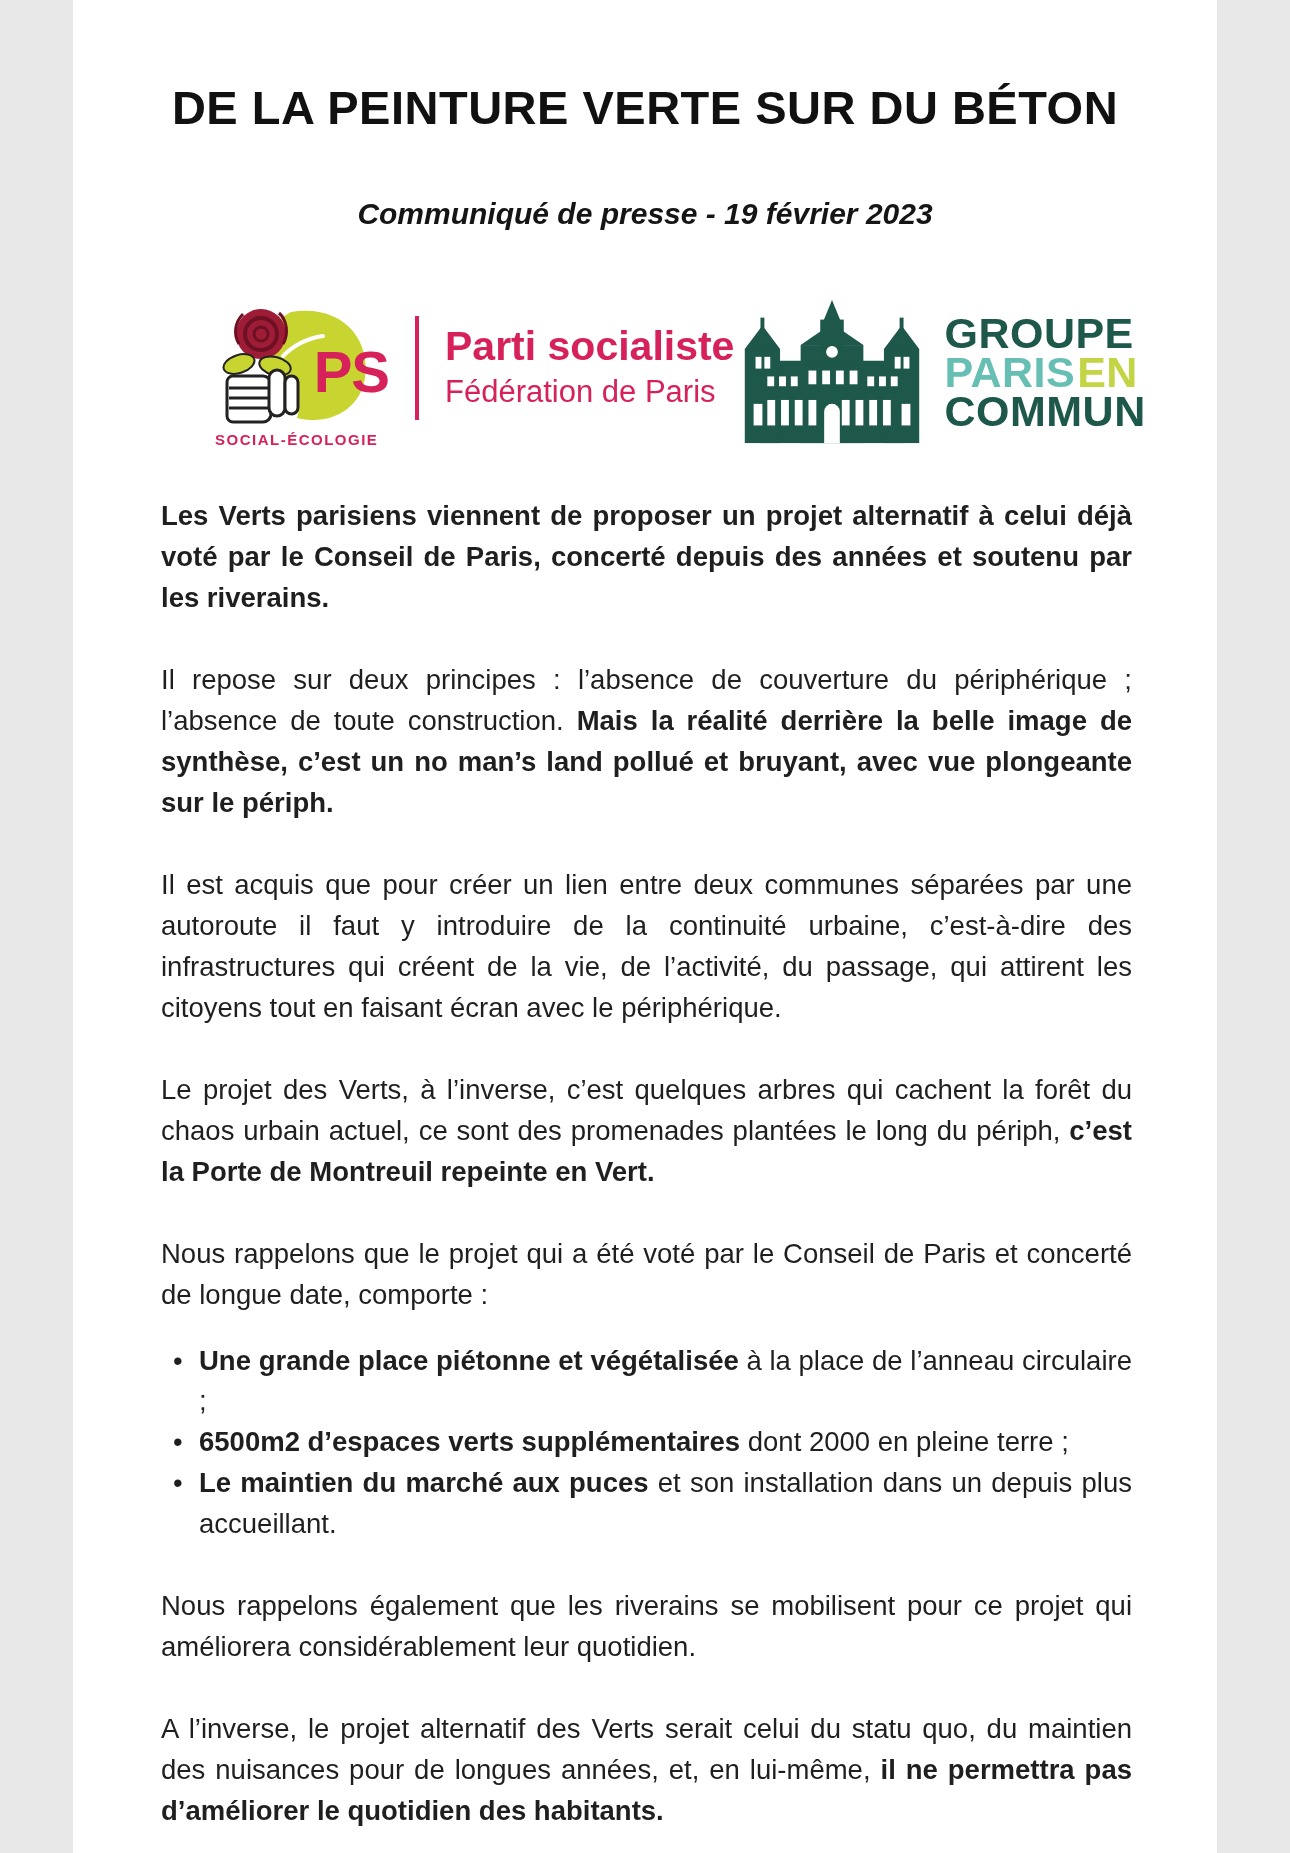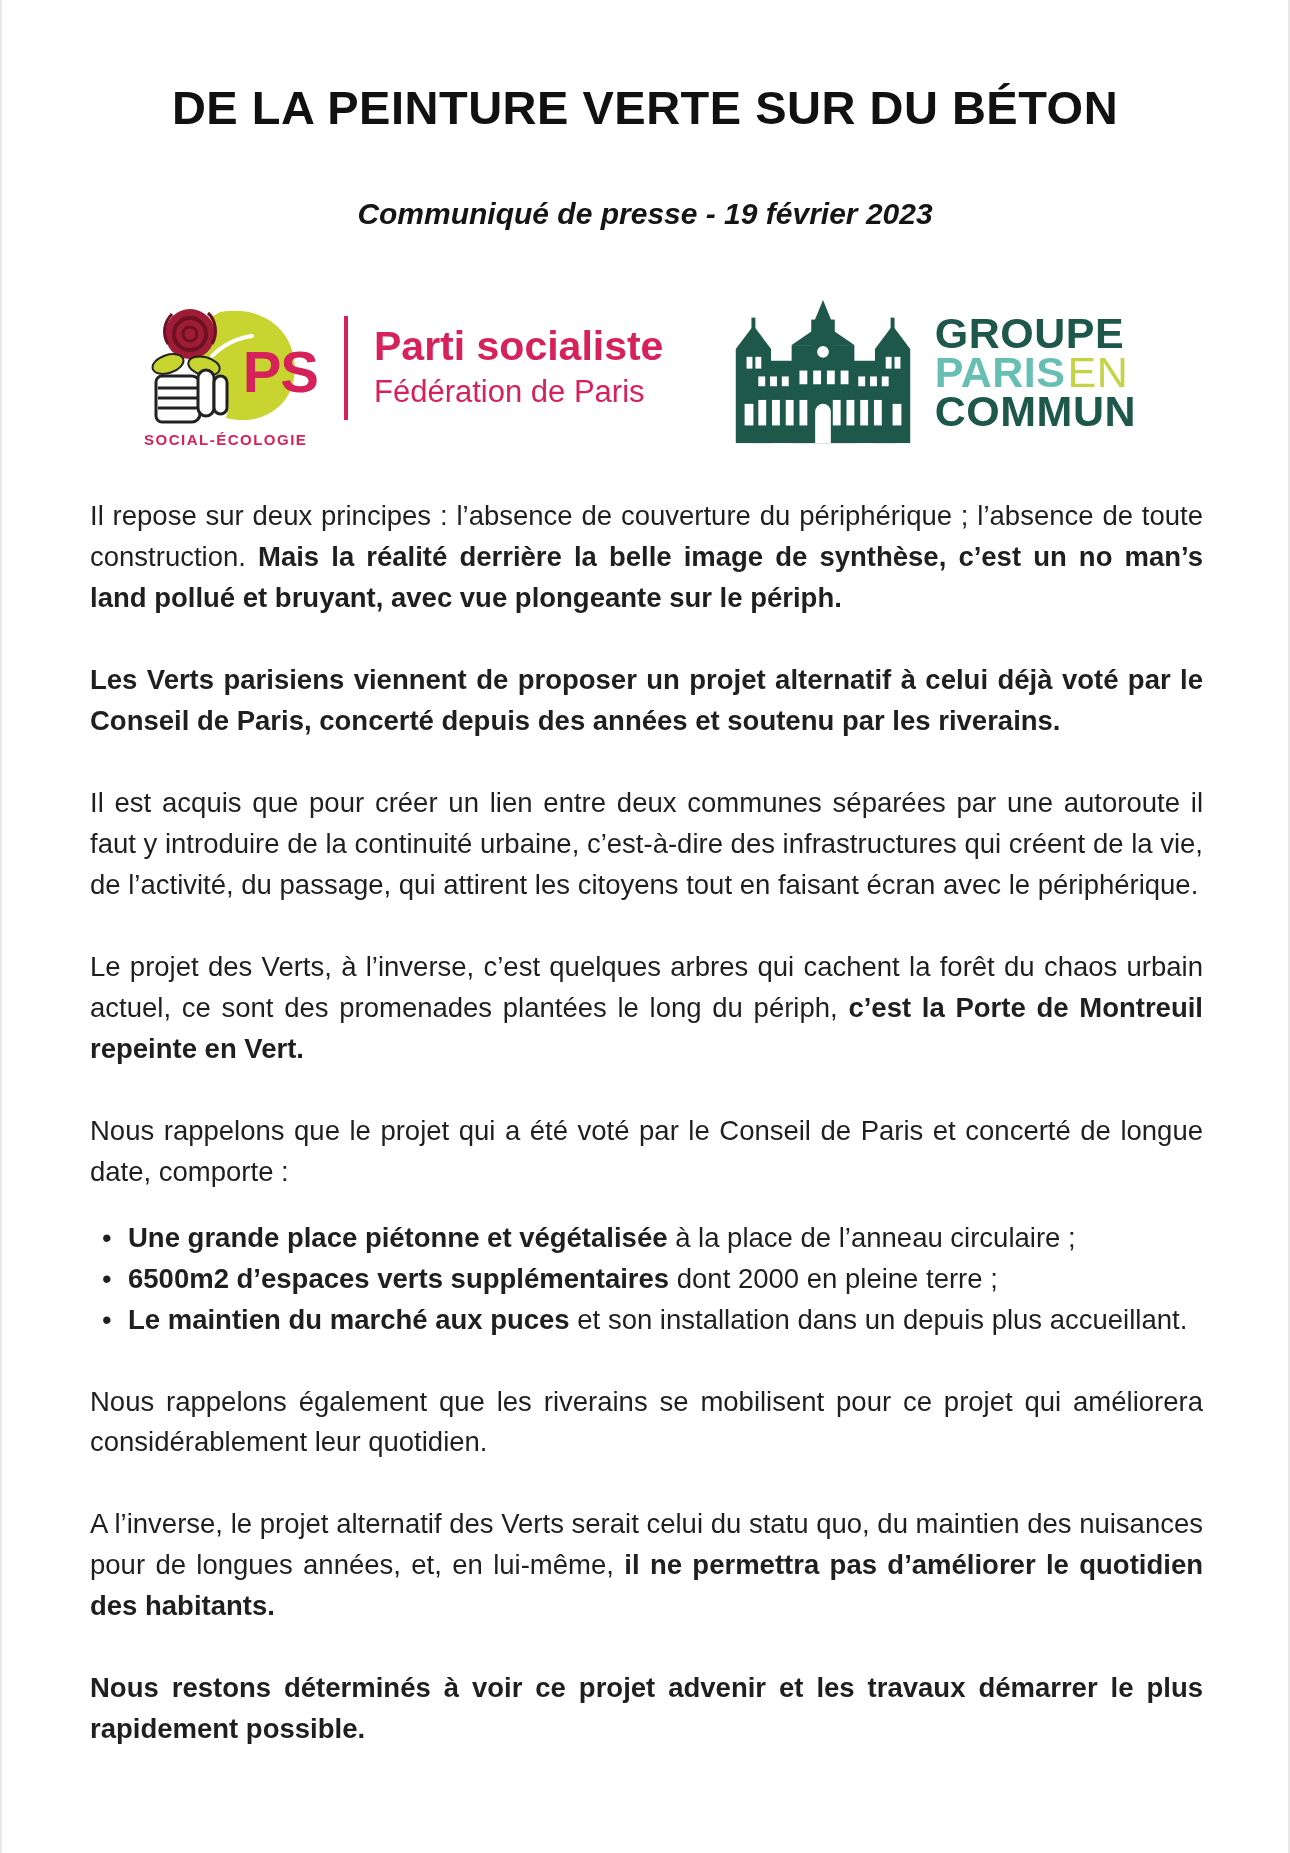--- a/index.html
+++ b/index.html
@@ -1,20 +1,20 @@
 <!DOCTYPE html>
 <html lang="fr"><head>
 <meta charset="utf-8">
 <style>
   * { box-sizing: border-box; margin: 0; padding: 0; }
   html, body { background: #e8e8e8; }
   body { font-family: "Liberation Sans", sans-serif; }
   .page {
     position: relative;
-    width: 1286px;
+    width: 1144px;
     height: 1853px;
     margin: 0 auto;
     background: #ffffff;
     color: #1f1f1f;
     overflow: hidden;
   }
   
   header { text-align: center; padding-top: 80px; }
   .title {
     font-size: 47px;
@@ -85,21 +85,21 @@
     font-size: 31px;
     font-weight: 400;
     color: #d6215a;
     white-space: nowrap;
   }
   .gpc-logo { display: flex; align-items: center; }
   .gpc-text { margin-left: 14px; line-height: 0.95; }
   .gpc-line1 { font-size: 43px; font-weight: 800; color: #1d584a; letter-spacing: 0.5px; }
   .gpc-line2 { margin-top: -2px; }
   .gpc-paris { font-size: 43px; font-weight: 800; color: #66bfb2; letter-spacing: 0.5px; }
-  .gpc-en    { font-size: 43px; font-weight: 400; color: #c3d545; letter-spacing: 0.5px; margin-left: 2px; }
+  .gpc-en    { font-size: 43px; font-weight: 700; color: #c3d545; letter-spacing: 0.5px; margin-left: 2px; }
   .gpc-line3 { margin-top: -2px; font-size: 43px; font-weight: 800; color: #1d584a; letter-spacing: 0.5px; }
   
   main {
     margin: 46px 85px 0 88px;
     font-size: 27.5px;
     line-height: 1.49;
     text-align: justify;
     color: #1f1f1f;
   }
   main p { margin-bottom: 41px; }
@@ -222,22 +222,22 @@
         <div class="gpc-line2">
           <span class="gpc-paris">PARIS</span><span class="gpc-en">EN</span>
         </div>
         <div class="gpc-line3">COMMUN</div>
       </div>
     </div>
 
   </div>
 
   <main>
+      <p><span class="b">Les Verts parisiens viennent de proposer un projet alternatif à celui déjà voté par le Conseil de Paris, concerté depuis des années et soutenu par les riverains.</span></p>
       <p><span>Il repose sur deux principes : l’absence de couverture du périphérique ; l’absence de toute construction. </span><span class="b">Mais la réalité derrière la belle image de synthèse, c’est un no man’s land pollué et bruyant, avec vue plongeante sur le périph.</span></p>
-      <p><span class="b">Les Verts parisiens viennent de proposer un projet alternatif à celui déjà voté par le Conseil de Paris, concerté depuis des années et soutenu par les riverains.</span></p>
       <p><span>Il est acquis que pour créer un lien entre deux communes séparées par une autoroute il faut y introduire de la continuité urbaine, c’est-à-dire des infrastructures qui créent de la vie, de l’activité, du passage, qui attirent les citoyens tout en faisant écran avec le périphérique.</span></p>
       <p><span>Le projet des Verts, à l’inverse, c’est quelques arbres qui cachent la forêt du chaos urbain actuel, ce sont des promenades plantées le long du périph, </span><span class="b">c’est la Porte de Montreuil repeinte en Vert.</span></p>
       <p><span>Nous rappelons que le projet qui a été voté par le Conseil de Paris et concerté de longue date, comporte :</span></p>
       <ul>
         <li><span class="b">Une grande place piétonne et végétalisée</span><span> à la place de l’anneau circulaire ;</span></li>
         <li><span class="b">6500m2 d’espaces verts supplémentaires</span><span> dont 2000 en pleine terre ;</span></li>
         <li><span class="b">Le maintien du marché aux puces</span><span> et son installation dans un depuis plus accueillant.</span></li>
       </ul>
       <p><span>Nous rappelons également que les riverains se mobilisent pour ce projet qui améliorera considérablement leur quotidien.</span></p>
       <p><span>A l’inverse, le projet alternatif des Verts serait celui du statu quo, du maintien des nuisances pour de longues années, et, en lui-même, </span><span class="b">il ne permettra pas d’améliorer le quotidien des habitants.</span></p>

